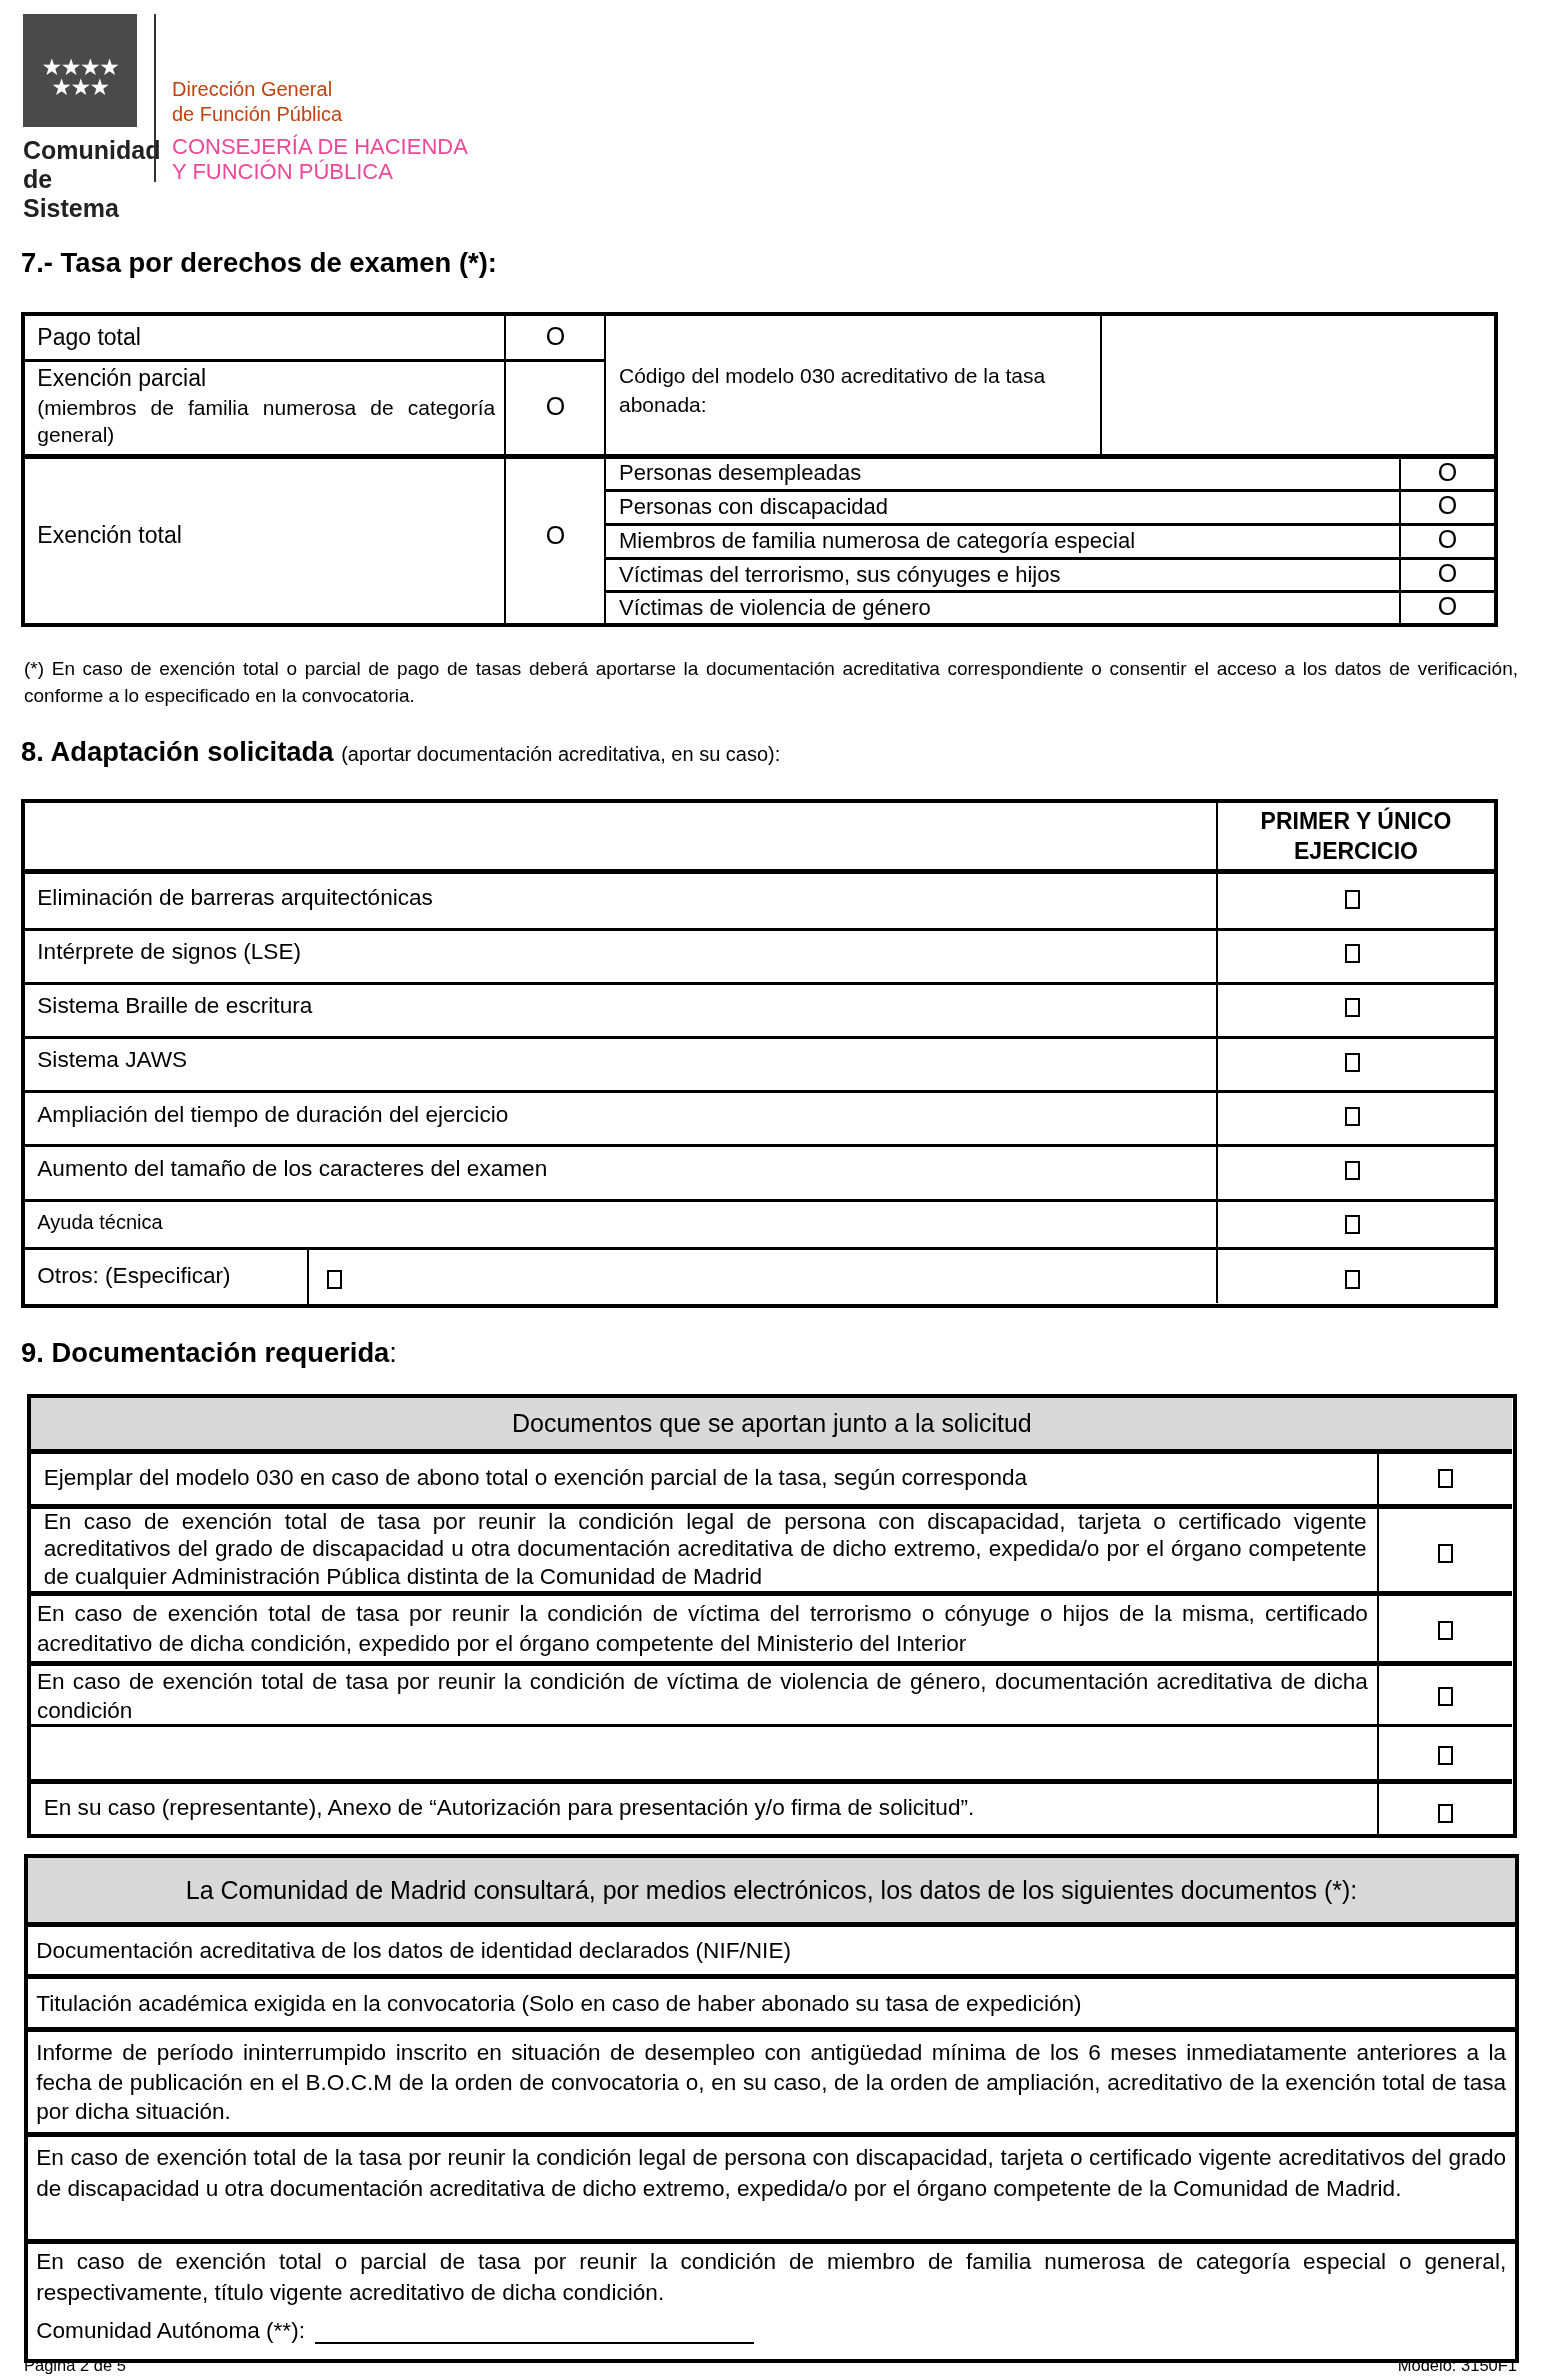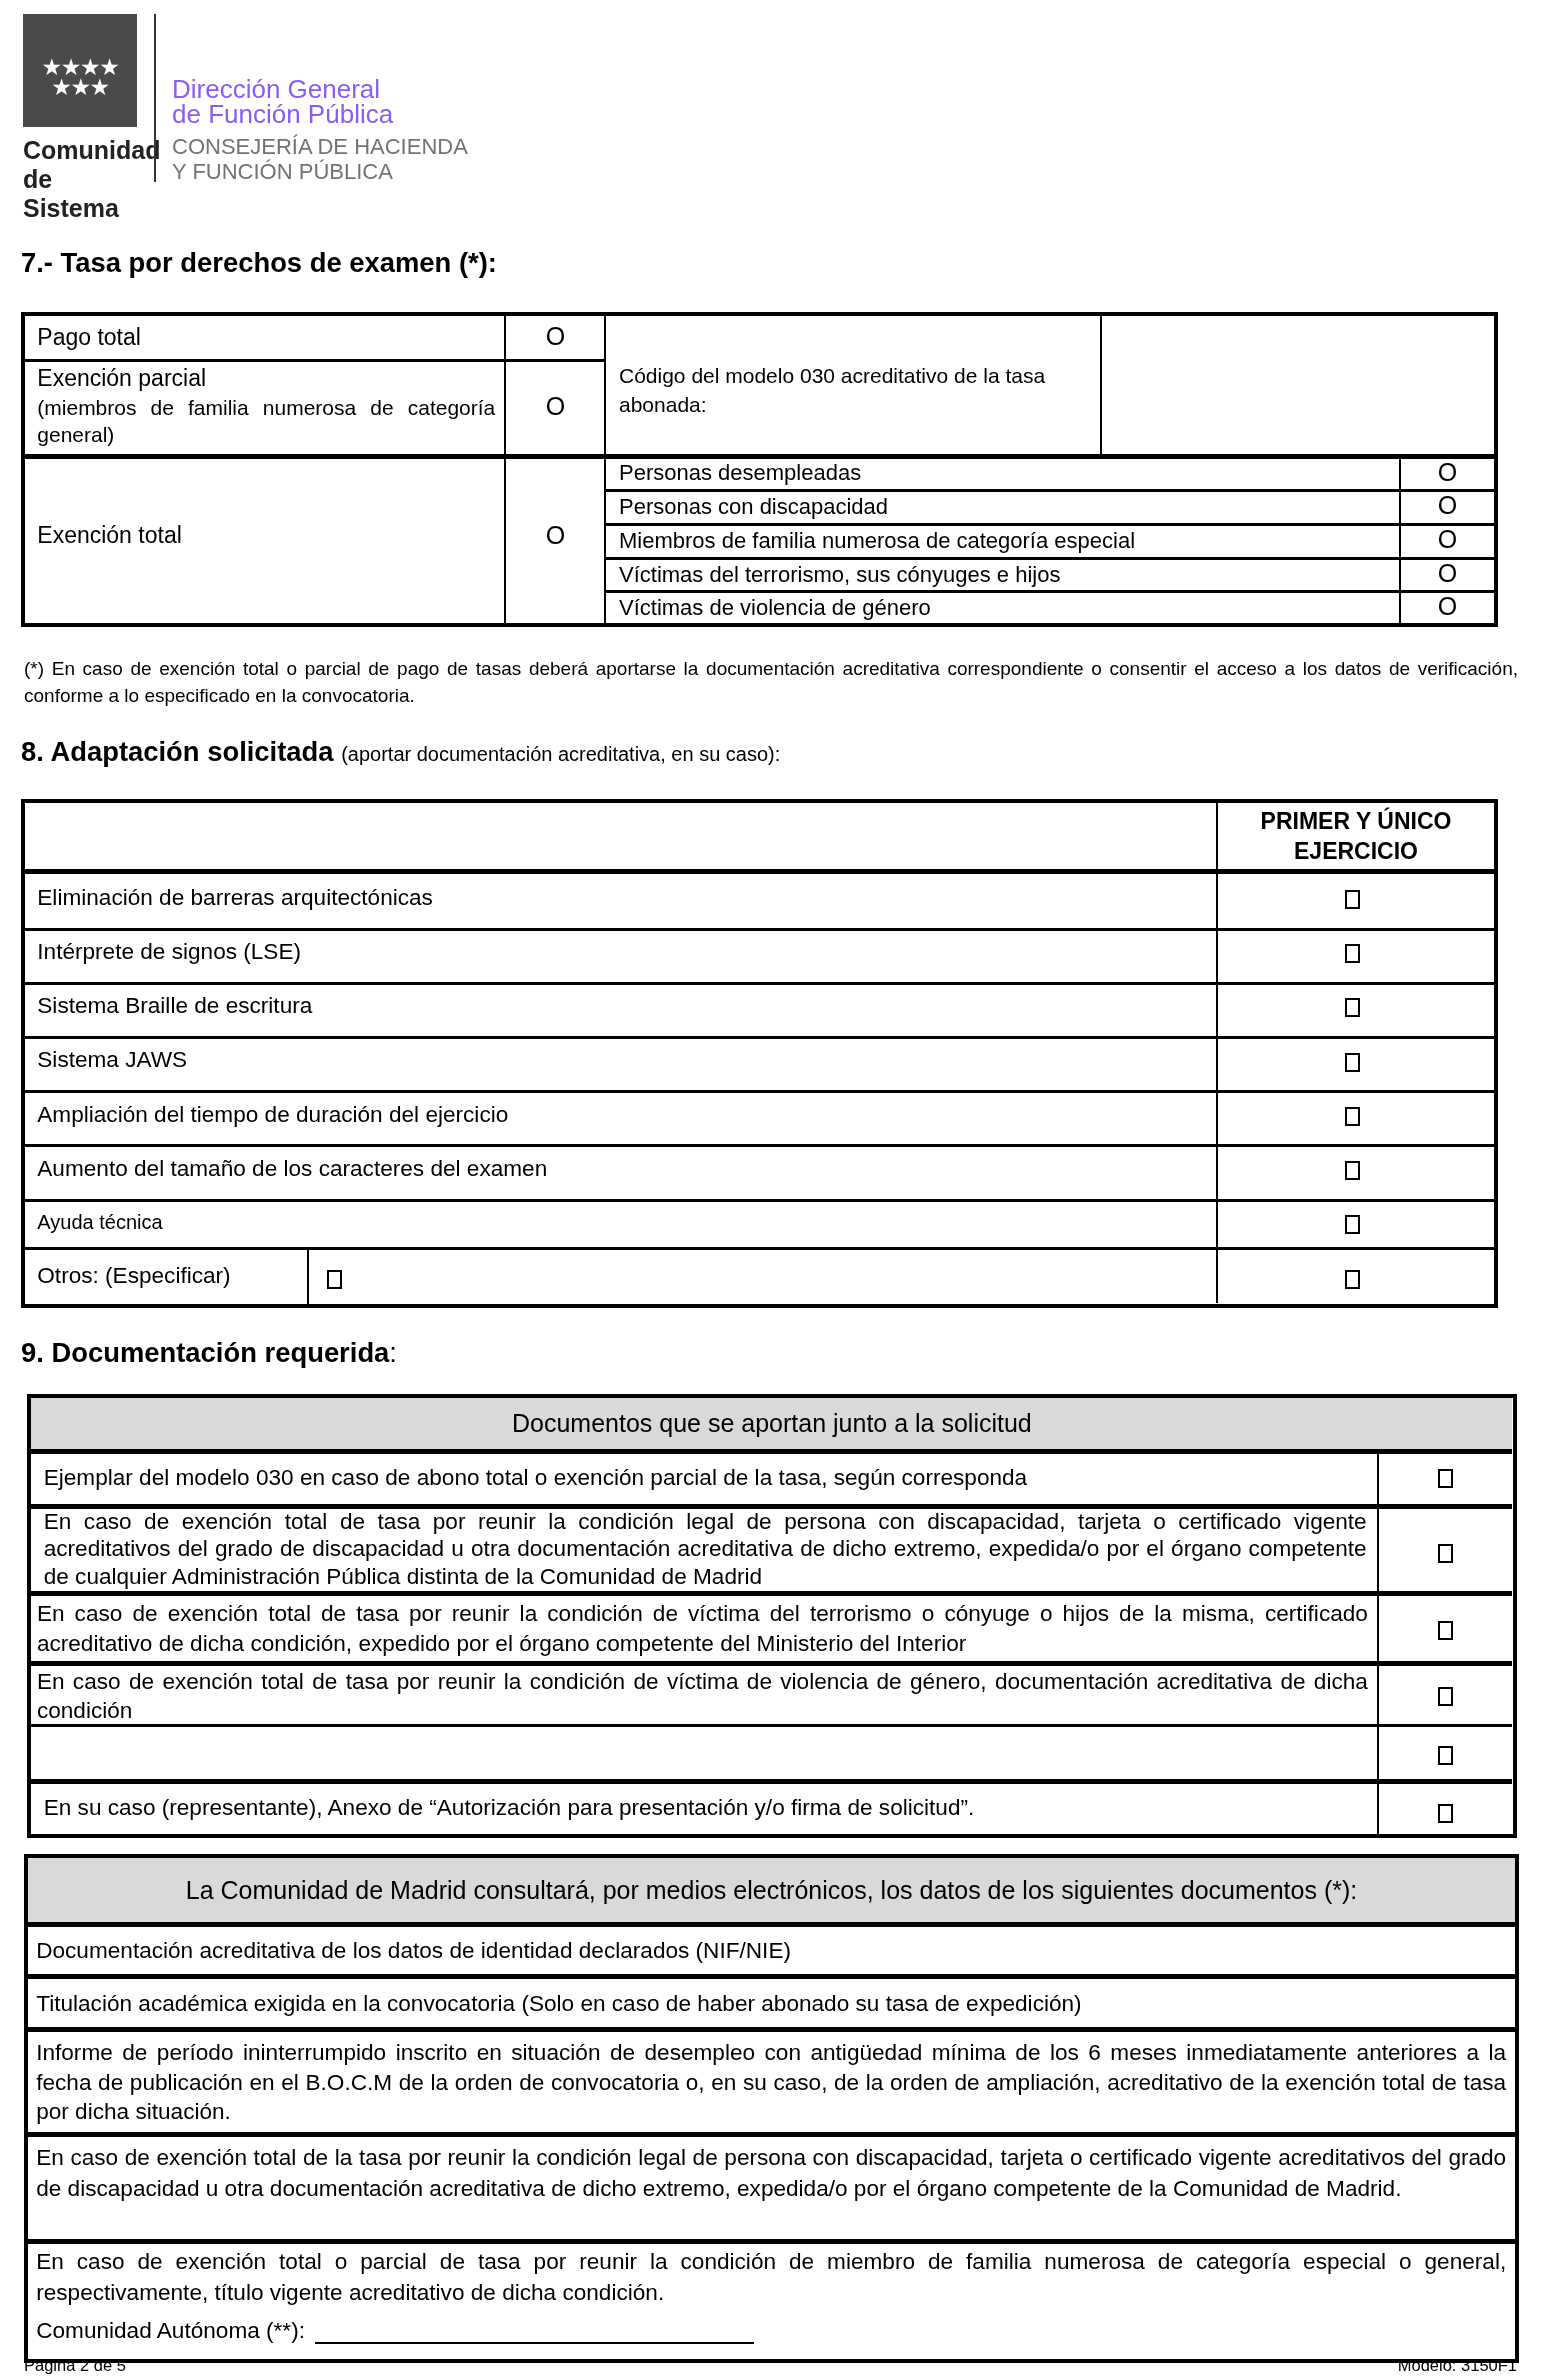--- a/index.html
+++ b/index.html
@@ -6,22 +6,22 @@
   html, body { width: 1547px; height: 2377px; background: #ffffff; overflow: hidden; }
   body { position: relative; font-family: "Liberation Sans", sans-serif; color: #000; }
 
   .abs { position: absolute; }
 
   
   .logo-box { left: 23px; top: 13.7px; width: 114px; height: 113px; background: #4a4a4a; }
   .logo-stars { position: absolute; left: 0; right: 0; top: 43px; text-align: center; color: #fff; font-size: 23px; line-height: 20.6px; letter-spacing: -1.4px; }
   .logo-text { left: 23px; top: 136px; width: 117px; font-family: "Liberation Sans", sans-serif; font-weight: bold; font-size: 25px; line-height: 29px; color: #222; }
   .header-divider { left: 154px; top: 13.7px; width: 2.1px; height: 168px; background: #333; }
-  .dept { left: 172px; top: 77px; font-size: 26px; line-height: 25px; color: #8b5cf6; }
-  .consej { left: 172px; top: 134px; font-size: 22px; line-height: 25px; color: #737373; }
+  .dept { left: 172px; top: 77px; font-size: 20px; line-height: 25px; color: #c2410c; }
+  .consej { left: 172px; top: 134px; font-size: 22px; line-height: 25px; color: #ec4899; }
 
   .section-title { font-size: 27.4px; font-weight: bold; }
   .section-title .thin { font-weight: normal; font-size: 20px; }
   .section-title .thin-colon { font-weight: normal; }
 
   
   .tbl { position: absolute; border: 4.1px solid #000; }
   .cell { position: absolute; font-size: 23px; line-height: 27.4px; }
   .hline { position: absolute; height: 2.7px; background: #000; }
   .hline.thick { height: 4.8px; }

